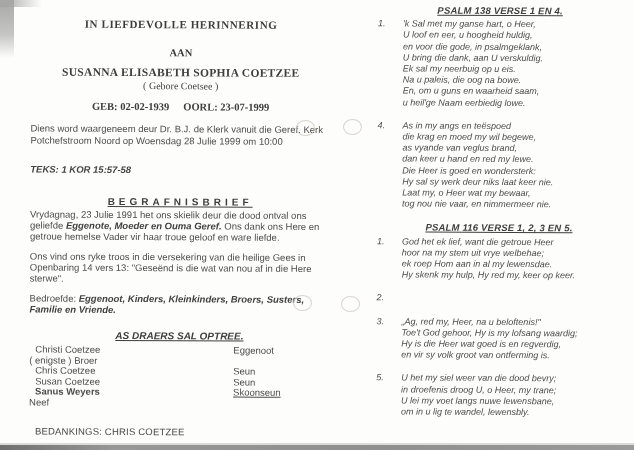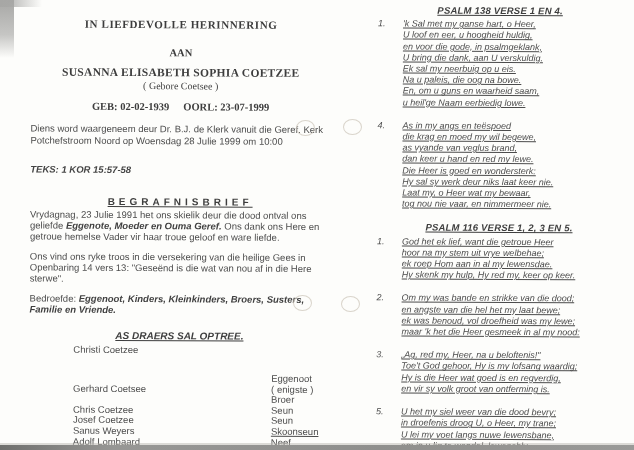--- a/index.html
+++ b/index.html
@@ -69,37 +69,37 @@
   .para + .para{margin-top:9px;}
   .p2{margin-top:10px;}
   .p3{margin-top:11px;}
   .bi{font-weight:bold;font-style:italic;color:#3f3f3f;}
   .draers-heading{
     margin-top:15px;font-weight:bold;font-style:italic;
     text-decoration:underline;font-size:10px;color:#3e3e3e;
   }
   .draers-list{margin-top:4px;}
   .draer-row{display:flex;line-height:10.6px;color:#4c4c4c;}
-  .draer-name{width:198px;padding-left:6px;margin-left:38px;}
+  .draer-name{width:198px;padding-left:6px;}
   .draer-role{flex:1;}
   .bedankings{margin-top:17px;padding-left:6px;color:#464646;letter-spacing:.2px;}
 
   
   .col-right{
     position:absolute;left:372px;top:4px;width:254px;
     font-style:italic;font-size:9px;line-height:11.2px;color:#4c4c4c;
   }
   .psalm-heading{
     text-align:center;font-weight:bold;text-decoration:underline;
     font-size:9.5px;color:#3e3e3e;margin-bottom:3px;letter-spacing:.2px;
   }
   .psalm + .psalm{margin-top:8px;}
   .verse{display:flex;margin-bottom:12px;}
   .verse-num{width:30px;padding-left:5px;box-sizing:border-box;}
-  .verse-body{flex:1;text-decoration:underline;}
+  .verse-body{flex:1;}
 </style>
 </head>
 <body>
 
 <div class="sheet">
 
   <div class="content">
 
     <div class="col-left">
       <div class="serif c memorial-title">IN LIEFDEVOLLE HERINNERING</div>
@@ -112,40 +112,38 @@
       <div class="service">Diens word waargeneem deur Dr. B.J. de Klerk vanuit die Geref. Kerk Potchefstroom Noord op Woensdag 28 Julie 1999 om 10:00</div>
       <div class="teks">TEKS: 1 KOR 15:57-58</div>
       <div class="c brief-heading">BEGRAFNISBRIEF</div>
       <div class="para"><span>Vrydagnag, 23 Julie 1991 het ons skielik deur die dood ontval ons geliefde </span><span class="bi">Eggenote, Moeder en Ouma Geref.</span><span>  Ons dank ons Here en getroue hemelse Vader vir haar troue geloof en ware liefde.</span></div>
       <div class="para p2">Ons vind ons ryke troos in die versekering van die heilige Gees in Openbaring 14 vers 13: "Geseënd is die wat van nou af in die Here sterwe".</div>
       <div class="para p3"><span>Bedroefde: </span><span class="bi">Eggenoot, Kinders, Kleinkinders, Broers, Susters, Familie en Vriende.</span></div>
       <div class="c draers-heading">AS DRAERS SAL OPTREE.</div>
       <div class="draers-list">
           <div class="draer-row">
             <div class="draer-name" style="display: block;">Christi Coetzee</div>
-            <div class="draer-role" style="display: block; margin-top: 28px;">Eggenoot</div>
-          </div>
-          <div class="draer-row">
-            <div class="draer-name" style="display: block;">Gerhard Coetsee</div>
+            <div class="draer-role" style="display: block;">Eggenoot</div>
+          </div>
+          <div class="draer-row">
             <div class="draer-role" style="display: block;">( enigste ) Broer</div>
           </div>
           <div class="draer-row">
             <div class="draer-name" style="display: block;">Chris Coetzee</div>
             <div class="draer-role" style="display: block;">Seun</div>
           </div>
           <div class="draer-row">
-            <div class="draer-name" style="display: block;">Josef Coetzee</div>
+            <div class="draer-name" style="display: block;">Susan Coetzee</div>
             <div class="draer-role" style="display: block;">Seun</div>
           </div>
           <div class="draer-row">
-            <div class="draer-name" style="display: block;">Sanus Weyers</div>
+            <div class="draer-name" style="display: block; font-weight: bold;">Sanus Weyers</div>
             <div class="draer-role" style="display: block; text-decoration: underline;">Skoonseun</div>
           </div>
           <div class="draer-row">
-            <div class="draer-name" style="display: block;">Adolf Lombaard</div>
             <div class="draer-role" style="display: block;">Neef</div>
           </div>
         </div>
       <div class="bedankings">BEDANKINGS: CHRIS COETZEE</div>
     </div>
 
     <div class="col-right">
       <div>
           <div class="psalm">
             <div class="psalm-heading">PSALM 138 VERSE 1 EN 4.</div>
@@ -182,26 +180,20 @@
               <div class="verse-num">1.</div>
               <div class="verse-body">
                 <div class="verse-line">God het ek lief, want die getroue Heer</div>
                 <div class="verse-line">hoor na my stem uit vrye welbehae;</div>
                 <div class="verse-line">ek roep Hom aan in al my lewensdae.</div>
                 <div class="verse-line">Hy skenk my hulp, Hy red my, keer op keer.</div>
               </div>
             </div>
             <div class="verse">
               <div class="verse-num">2.</div>
-              <div class="verse-body">
-                <div class="verse-line">Om my was bande en strikke van die dood;</div>
-                <div class="verse-line">en angste van die hel het my laat bewe;</div>
-                <div class="verse-line">ek was benoud, vol droefheid was my lewe;</div>
-                <div class="verse-line">maar 'k het die Heer gesmeek in al my nood:</div>
-              </div>
             </div>
             <div class="verse">
               <div class="verse-num">3.</div>
               <div class="verse-body">
                 <div class="verse-line">„Ag, red my, Heer, na u beloftenis!"</div>
                 <div class="verse-line">Toe't God gehoor, Hy is my lofsang waardig;</div>
                 <div class="verse-line">Hy is die Heer wat goed is en regverdig,</div>
                 <div class="verse-line">en vir sy volk groot van ontferming is.</div>
               </div>
             </div>

